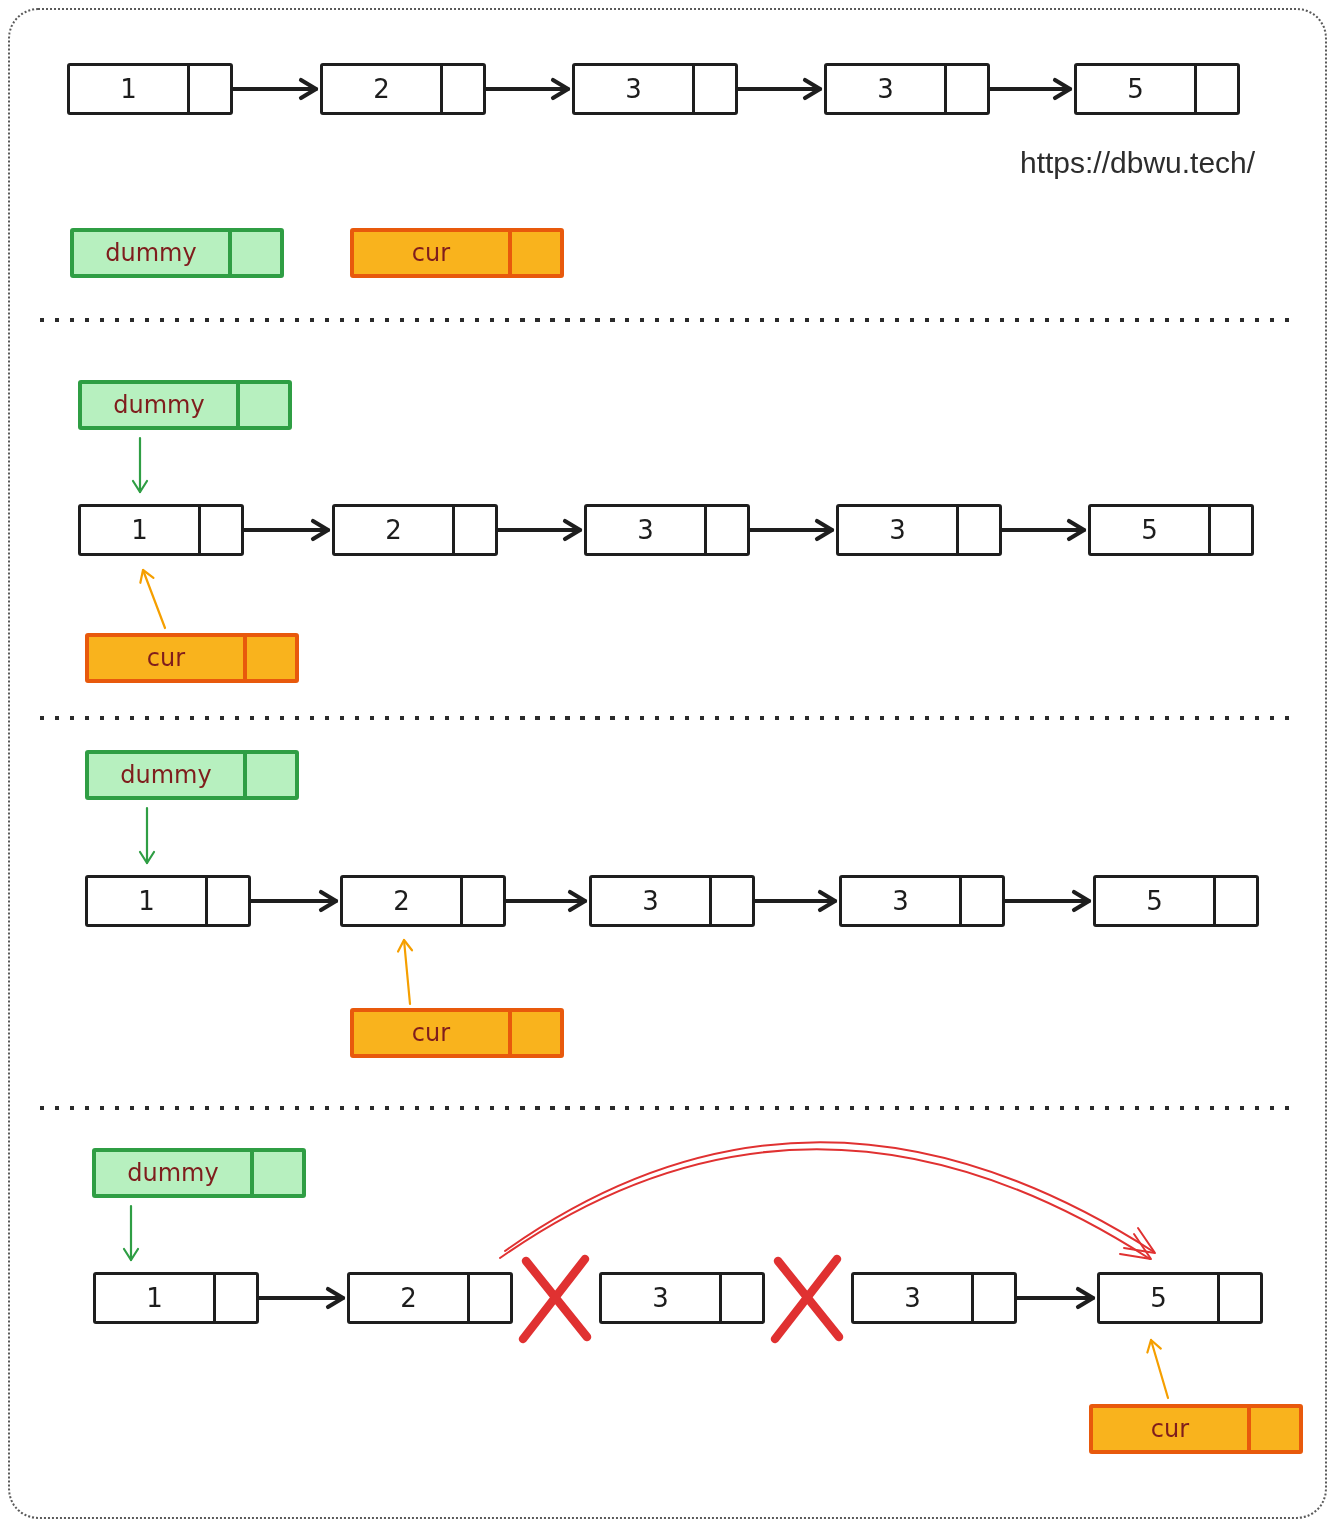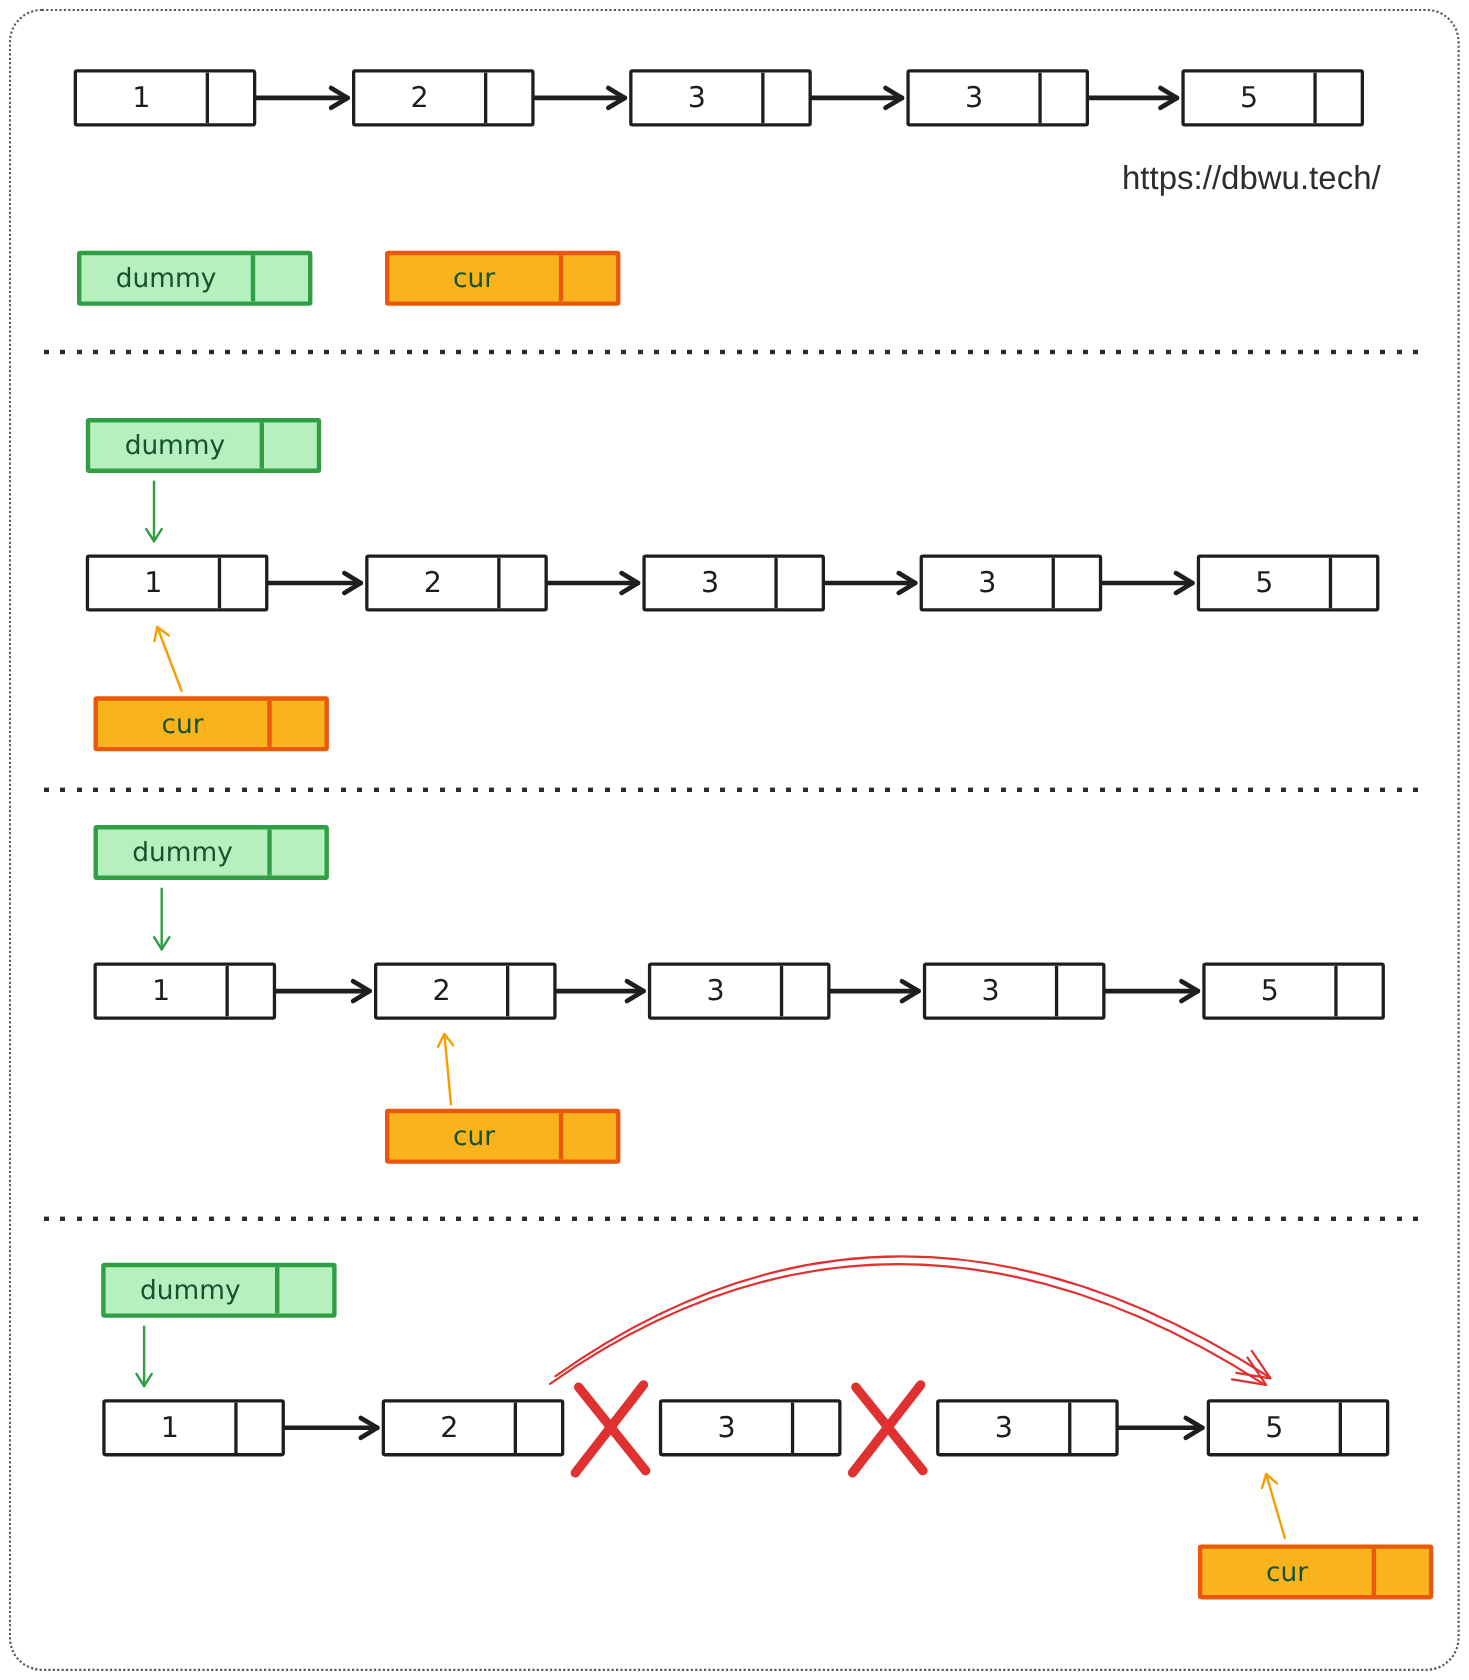--- a/index.html
+++ b/index.html
@@ -26,21 +26,21 @@
   .pbox{
     position:absolute;width:214px;height:50px;box-sizing:border-box;
     display:flex;border-radius:3px;
   }
   .pbox.green{background:#b7f0bf;border:4px solid #2f9e44;}
   .pbox.green .pdiv{border-left:4px solid #2f9e44;}
   .pbox.orange{background:#f9b31d;border:4px solid #e8590c;}
   .pbox.orange .pdiv{border-left:4px solid #e8590c;}
   .plabel{
     flex:1;display:flex;align-items:center;justify-content:center;
-    font-size:24px;color:#14532d;
+    font-size:24px;color:#7f1d1d;
   }
   .pdiv{width:48px;}
   
   .dots{
     position:absolute;left:40px;width:1256px;height:4px;
     background:repeating-linear-gradient(90deg,#2b2b2b 0 4.5px,transparent 4.5px 15px);
   }
   .url{
     position:absolute;left:1020px;top:146px;width:228px;
     font-family:"Liberation Sans",sans-serif;font-size:30px;color:#2d2d2d;

